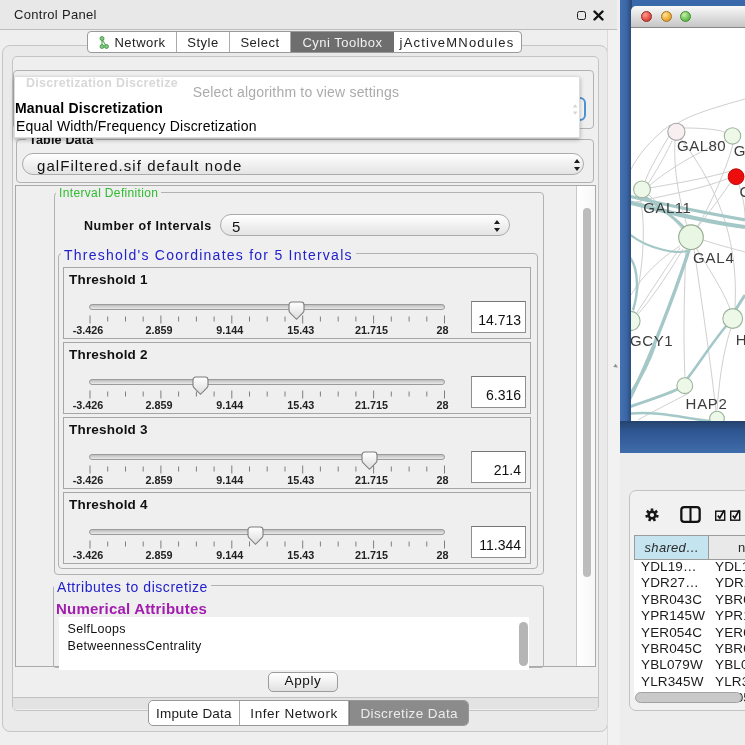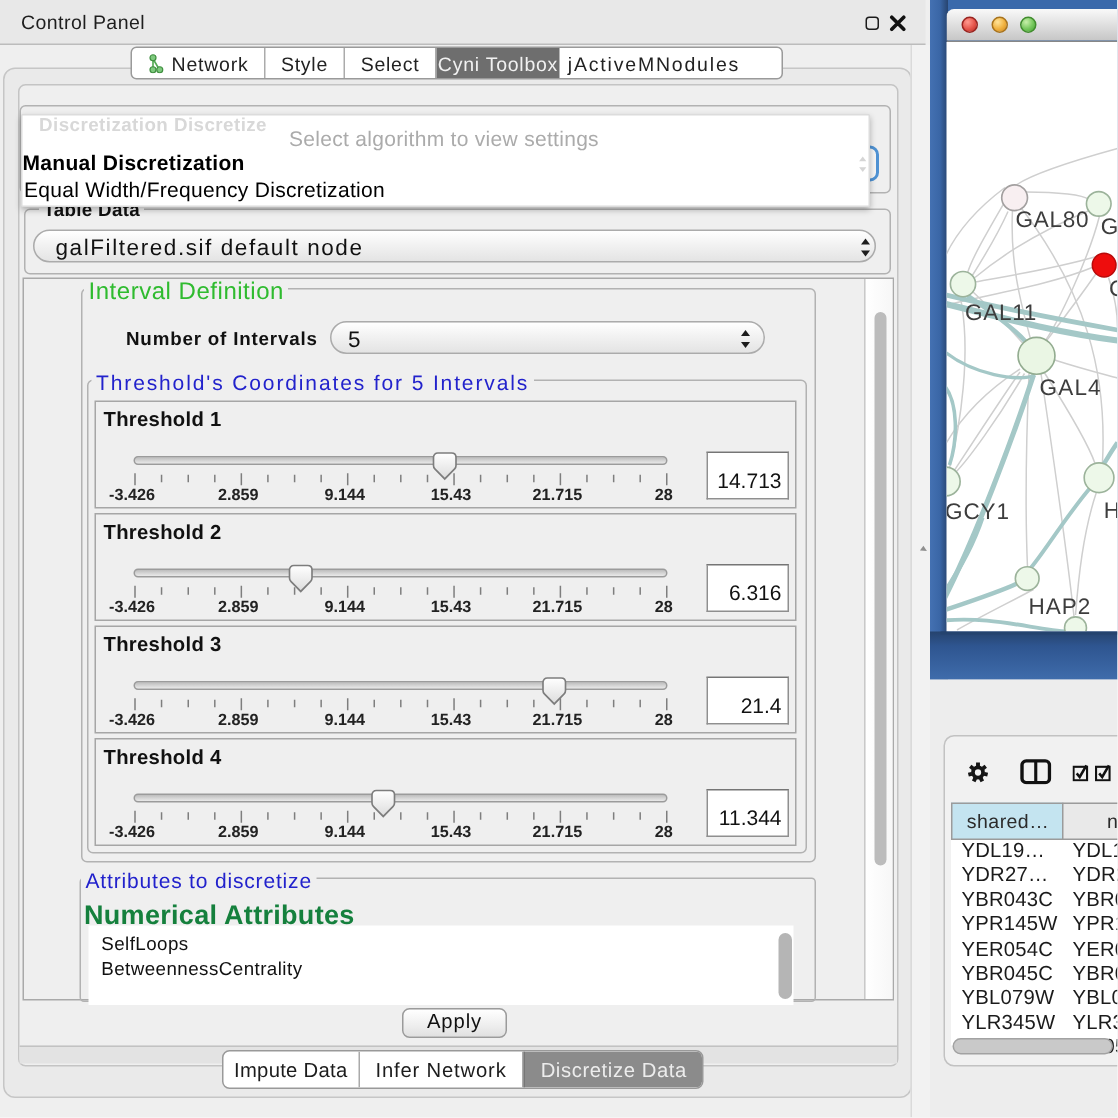--- a/index.html
+++ b/index.html
@@ -96,41 +96,41 @@
     <div class="seg" style="width:89px">
       <svg width="12" height="13" viewBox="0 0 12 13" style="margin-right:4px">
         <path d="M4 2.5 L4 10.5 M4.5 4 L8 10" stroke="#55aa55" stroke-width="1.1" fill="none"></path>
         <circle cx="4" cy="2.5" r="2" fill="#7ec97e" stroke="#3f8f3f" stroke-width="0.8"></circle>
         <circle cx="4" cy="10.5" r="2" fill="#7ec97e" stroke="#3f8f3f" stroke-width="0.8"></circle>
         <circle cx="8.5" cy="10.5" r="2" fill="#7ec97e" stroke="#3f8f3f" stroke-width="0.8"></circle>
       </svg>
       Network</div>
     <div class="seg" style="width:53px">Style</div>
     <div class="seg" style="width:61px">Select</div>
-    <div class="seg sel" style="width:82px">Cyni Toolbox</div>
+    <div class="seg sel" style="width:103px">Cyni Toolbox</div>
     <div class="seg" style="width:126px;letter-spacing:1.2px">jActiveMNodules</div>
   </div>
 
   <div class="group" style="left:13px;top:70px;width:579px;height:57px;"></div>
 
   <div class="abs" style="left:22px;top:96.5px;width:564px;height:24px;border:2.5px solid #4f92d3;border-radius:6px;background:#f6f6f6;box-sizing:border-box;"></div>
 
   <div class="group" style="left:16px;top:139px;width:576px;height:42px;"></div>
   <div class="gtitle" style="left:26px;top:133px;font-size:12.5px;font-weight:bold;color:#111;letter-spacing:.2px;">Table Data</div>
   <div class="combo" style="left:22px;top:153px;width:562px;height:22px;">
     <span class="ctext" style="top:2.5px;">galFiltered.sif default node</span>
     <span class="updn" style="left:551px;top:4.5px;"></span>
   </div>
 
   <div class="abs" style="left:15px;top:185px;width:581px;height:482px;border:1px solid #a9a9a9;background:#efefef;box-sizing:border-box;"></div>
   <div class="sbtrack" style="left:576px;top:186px;width:18px;height:480px;border-left:1px solid #c9c9c9;"></div>
   <div class="sbthumb" style="left:583px;top:208px;width:8px;height:369px;"></div>
 
   <div class="group" style="left:54px;top:192px;width:488px;height:381px;"></div>
-  <div class="gtitle" style="left:56px;top:186px;font-size:16px;color:#2fbb2f;letter-spacing:.35px;">Interval Definition</div>
+  <div class="gtitle" style="left:56px;top:186px;font-size:12px;color:#2fbb2f;letter-spacing:.35px;">Interval Definition</div>
 
   <div class="abs" style="left:84px;top:219px;font-size:12.5px;font-weight:bold;color:#111;letter-spacing:.55px;">Number of Intervals</div>
   <div class="combo" style="left:220px;top:214px;width:290px;height:22px;">
     <span class="ctext" style="top:2.5px;left:11px;">5</span>
     <span class="updn" style="left:273px;top:4.5px;"></span>
   </div>
 
   <div class="group" style="left:58px;top:253px;width:478px;height:314px;"></div>
   <div class="gtitle" style="left:61px;top:247px;font-size:14px;color:#2222cc;letter-spacing:1.25px;">Threshold's Coordinates for 5 Intervals</div>
 
@@ -326,21 +326,21 @@
         <i style="left:308.6px">21.715</i>
         <i style="left:379.5px">28</i>
       </div>
     <div class="vbox">
         <span>11.344</span>
       </div>
   </div>
 
   <div class="group" style="left:53px;top:585px;width:489px;height:81px;border-radius:3px;"></div>
   <div class="gtitle" style="left:54px;top:579px;font-size:14px;color:#2222cc;letter-spacing:.55px;">Attributes to discretize</div>
-  <div class="abs" style="left:56px;top:600px;font-size:18px;font-weight:bold;color:#15803d;letter-spacing:.2px;">Numerical Attributes</div>
+  <div class="abs" style="left:56px;top:600px;font-size:15px;font-weight:bold;color:#a21caf;letter-spacing:.2px;">Numerical Attributes</div>
   <div id="numlist" style="padding-top:4px;">
     <div>SelfLoops</div>
     <div>BetweennessCentrality</div>
   </div>
   <div class="sbthumb" style="left:519px;top:622px;width:9px;height:44px;background:#b5b5b5;"></div>
 
   <div class="abs" style="left:13px;top:697px;width:585px;height:11px;background:#e3e3e3;border-top:1px solid #c2c2c2;"></div>
   <div id="applybtn">Apply</div>
   <div id="bottabs">
     <div class="seg" style="width:91px">Impute Data</div>
@@ -452,21 +452,21 @@
       </svg>
     <svg style="position:absolute;left:85px;top:18px" width="27" height="12" viewBox="0 0 27 12">
       <g fill="none" stroke="#111">
         <rect x="0.7" y="2.2" width="9" height="9" stroke-width="1.4"></rect>
         <rect x="15.7" y="2.2" width="9" height="9" stroke-width="1.4"></rect>
         <path d="M2.8 6.6 L4.8 9 L9.3 1.2" stroke-width="1.7"></path>
         <path d="M17.8 6.6 L19.8 9 L24.3 1.2" stroke-width="1.7"></path>
       </g>
       </svg>
     <div style="position:absolute;left:4px;top:44px;width:75px;height:25px;background:#c4e4f0;border:1px solid #9b9b9b;box-sizing:border-box;
-         font-size:13px;color:#2b2b2b;text-align:center;line-height:24px;letter-spacing:.3px;padding-left:1px;box-sizing:border-box;">shared…</div>
+         font-size:13px;color:#2b2b2b;text-align:center;line-height:24px;letter-spacing:.3px;padding-left:1px;box-sizing:border-box;font-style:italic;">shared…</div>
     <div style="position:absolute;left:78px;top:44px;width:52px;height:25px;background:#e9e9e9;border:1px solid #9b9b9b;box-sizing:border-box;
          font-size:13px;color:#2b2b2b;padding-left:29px;line-height:24px;letter-spacing:.3px;">na</div>
     <div style="position:absolute;left:4px;top:69px;width:126px;height:137px;background:#fff;"></div>
     <div id="tcol1" style="position:absolute;left:11px;top:68px;width:70px;font-size:13.5px;color:#1b1b1b;line-height:16.4px;letter-spacing:.15px;white-space:nowrap;">
         <div>YDL19…</div>
         <div>YDR27…</div>
         <div>YBR043C</div>
         <div>YPR145W</div>
         <div>YER054C</div>
         <div>YBR045C</div>

